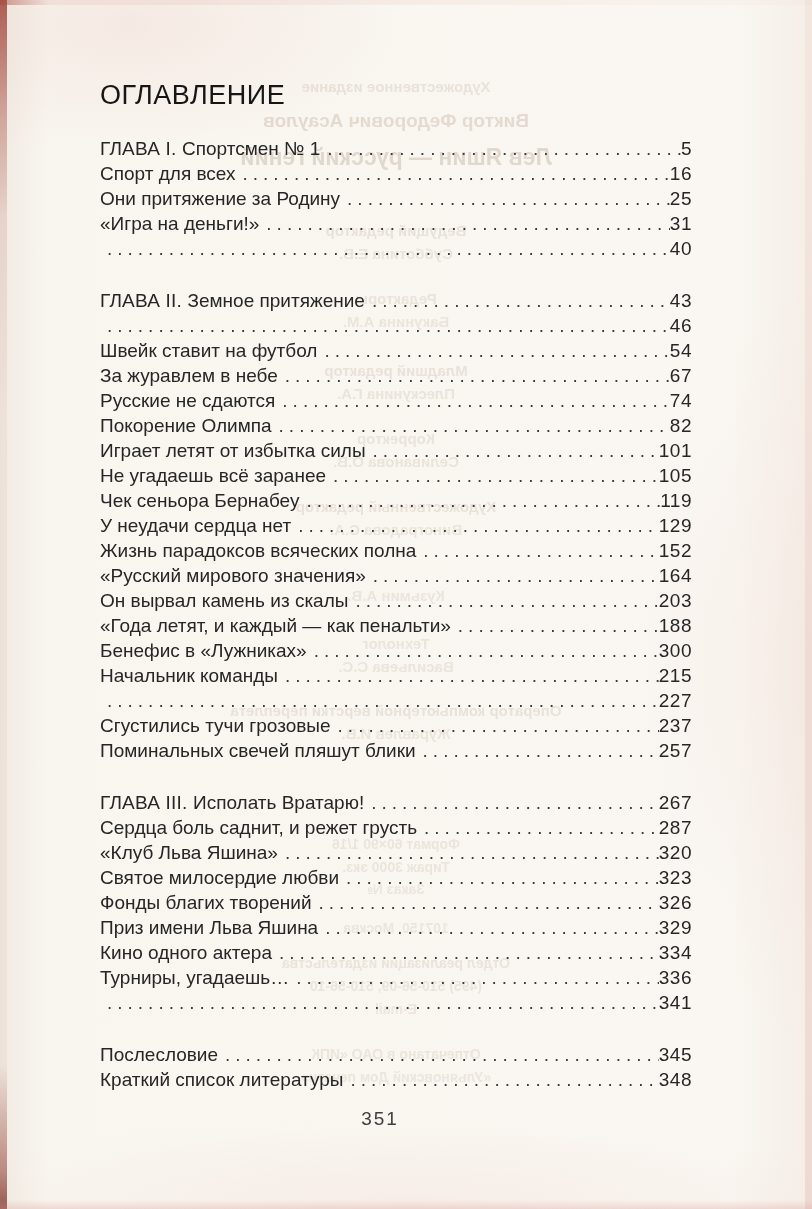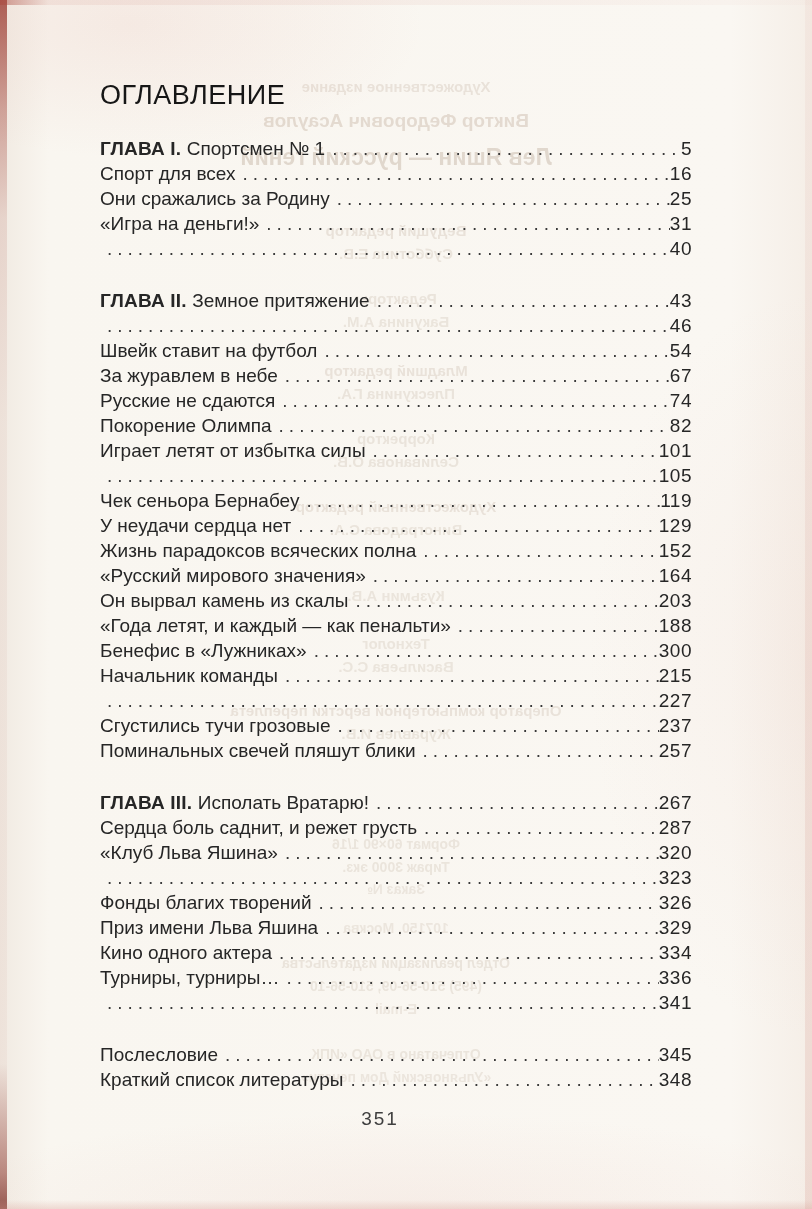--- a/index.html
+++ b/index.html
@@ -40,21 +40,21 @@
   }
   
   .header{
     position:absolute; top:80px; left:100px; width:600px; z-index:2;
     font-size:27px; font-weight:normal; letter-spacing:.5px; color:#161616;
   }
   
   .toc{position:absolute; left:100px; top:136px; width:592px; z-index:2;}
   .sec{margin:0 0 27px 0;}
   .row{display:flex; align-items:baseline; height:25px; font-size:19px; line-height:25px;}
-  .chap{font-weight:bold; white-space:nowrap; letter-spacing:.2px;}
+  .chap{font-weight:normal; white-space:nowrap; letter-spacing:.2px;}
   .chap:after{content:"\00a0";}
   .t{white-space:nowrap;}
   .leader{flex:1 1 auto; overflow:hidden; white-space:nowrap; letter-spacing:5px;
     color:var(--dots); padding:0 2px 0 7px; min-width:0;}
   .num{white-space:nowrap; text-align:right; letter-spacing:.5px;}
   .folio{
     position:absolute; left:100px; top:1108px; width:560px; z-index:2;
     text-align:center; font-size:19px; letter-spacing:2px; color:var(--folio);
   }
 </style>
@@ -101,21 +101,21 @@
           <span class="t">Спортсмен № 1</span>
           <span class="leader">................................................................................</span>
           <span class="num">5</span>
         </div>
         <div class="row">
           <span class="t">Спорт для всех</span>
           <span class="leader">................................................................................</span>
           <span class="num">16</span>
         </div>
         <div class="row">
-          <span class="t">Они сражались за Родину</span>
+          <span class="t">Они притяжение за Родину</span>
           <span class="leader">................................................................................</span>
           <span class="num">25</span>
         </div>
         <div class="row">
           <span class="t">«Игра на деньги!»</span>
           <span class="leader">................................................................................</span>
           <span class="num">31</span>
         </div>
         <div class="row">
           <span class="leader">................................................................................</span>
@@ -152,20 +152,21 @@
           <span class="t">Покорение Олимпа</span>
           <span class="leader">................................................................................</span>
           <span class="num">82</span>
         </div>
         <div class="row">
           <span class="t">Играет летят от избытка силы</span>
           <span class="leader">................................................................................</span>
           <span class="num">101</span>
         </div>
         <div class="row">
+          <span class="t">Не угадаешь всё заранее</span>
           <span class="leader">................................................................................</span>
           <span class="num">105</span>
         </div>
         <div class="row">
           <span class="t">Чек сеньора Бернабеу</span>
           <span class="leader">................................................................................</span>
           <span class="num">119</span>
         </div>
         <div class="row">
           <span class="t">У неудачи сердца нет</span>
@@ -228,40 +229,41 @@
           <span class="t">Сердца боль саднит, и режет грусть</span>
           <span class="leader">................................................................................</span>
           <span class="num">287</span>
         </div>
         <div class="row">
           <span class="t">«Клуб Льва Яшина»</span>
           <span class="leader">................................................................................</span>
           <span class="num">320</span>
         </div>
         <div class="row">
+          <span class="t">Святое милосердие любви</span>
           <span class="leader">................................................................................</span>
           <span class="num">323</span>
         </div>
         <div class="row">
           <span class="t">Фонды благих творений</span>
           <span class="leader">................................................................................</span>
           <span class="num">326</span>
         </div>
         <div class="row">
           <span class="t">Приз имени Льва Яшина</span>
           <span class="leader">................................................................................</span>
           <span class="num">329</span>
         </div>
         <div class="row">
           <span class="t">Кино одного актера</span>
           <span class="leader">................................................................................</span>
           <span class="num">334</span>
         </div>
         <div class="row">
-          <span class="t">Турниры, турниры…</span>
+          <span class="t">Турниры, угадаешь…</span>
           <span class="leader">................................................................................</span>
           <span class="num">336</span>
         </div>
         <div class="row">
           <span class="leader">................................................................................</span>
           <span class="num">341</span>
         </div>
       </div>
       <div class="sec">
         <div class="row">

